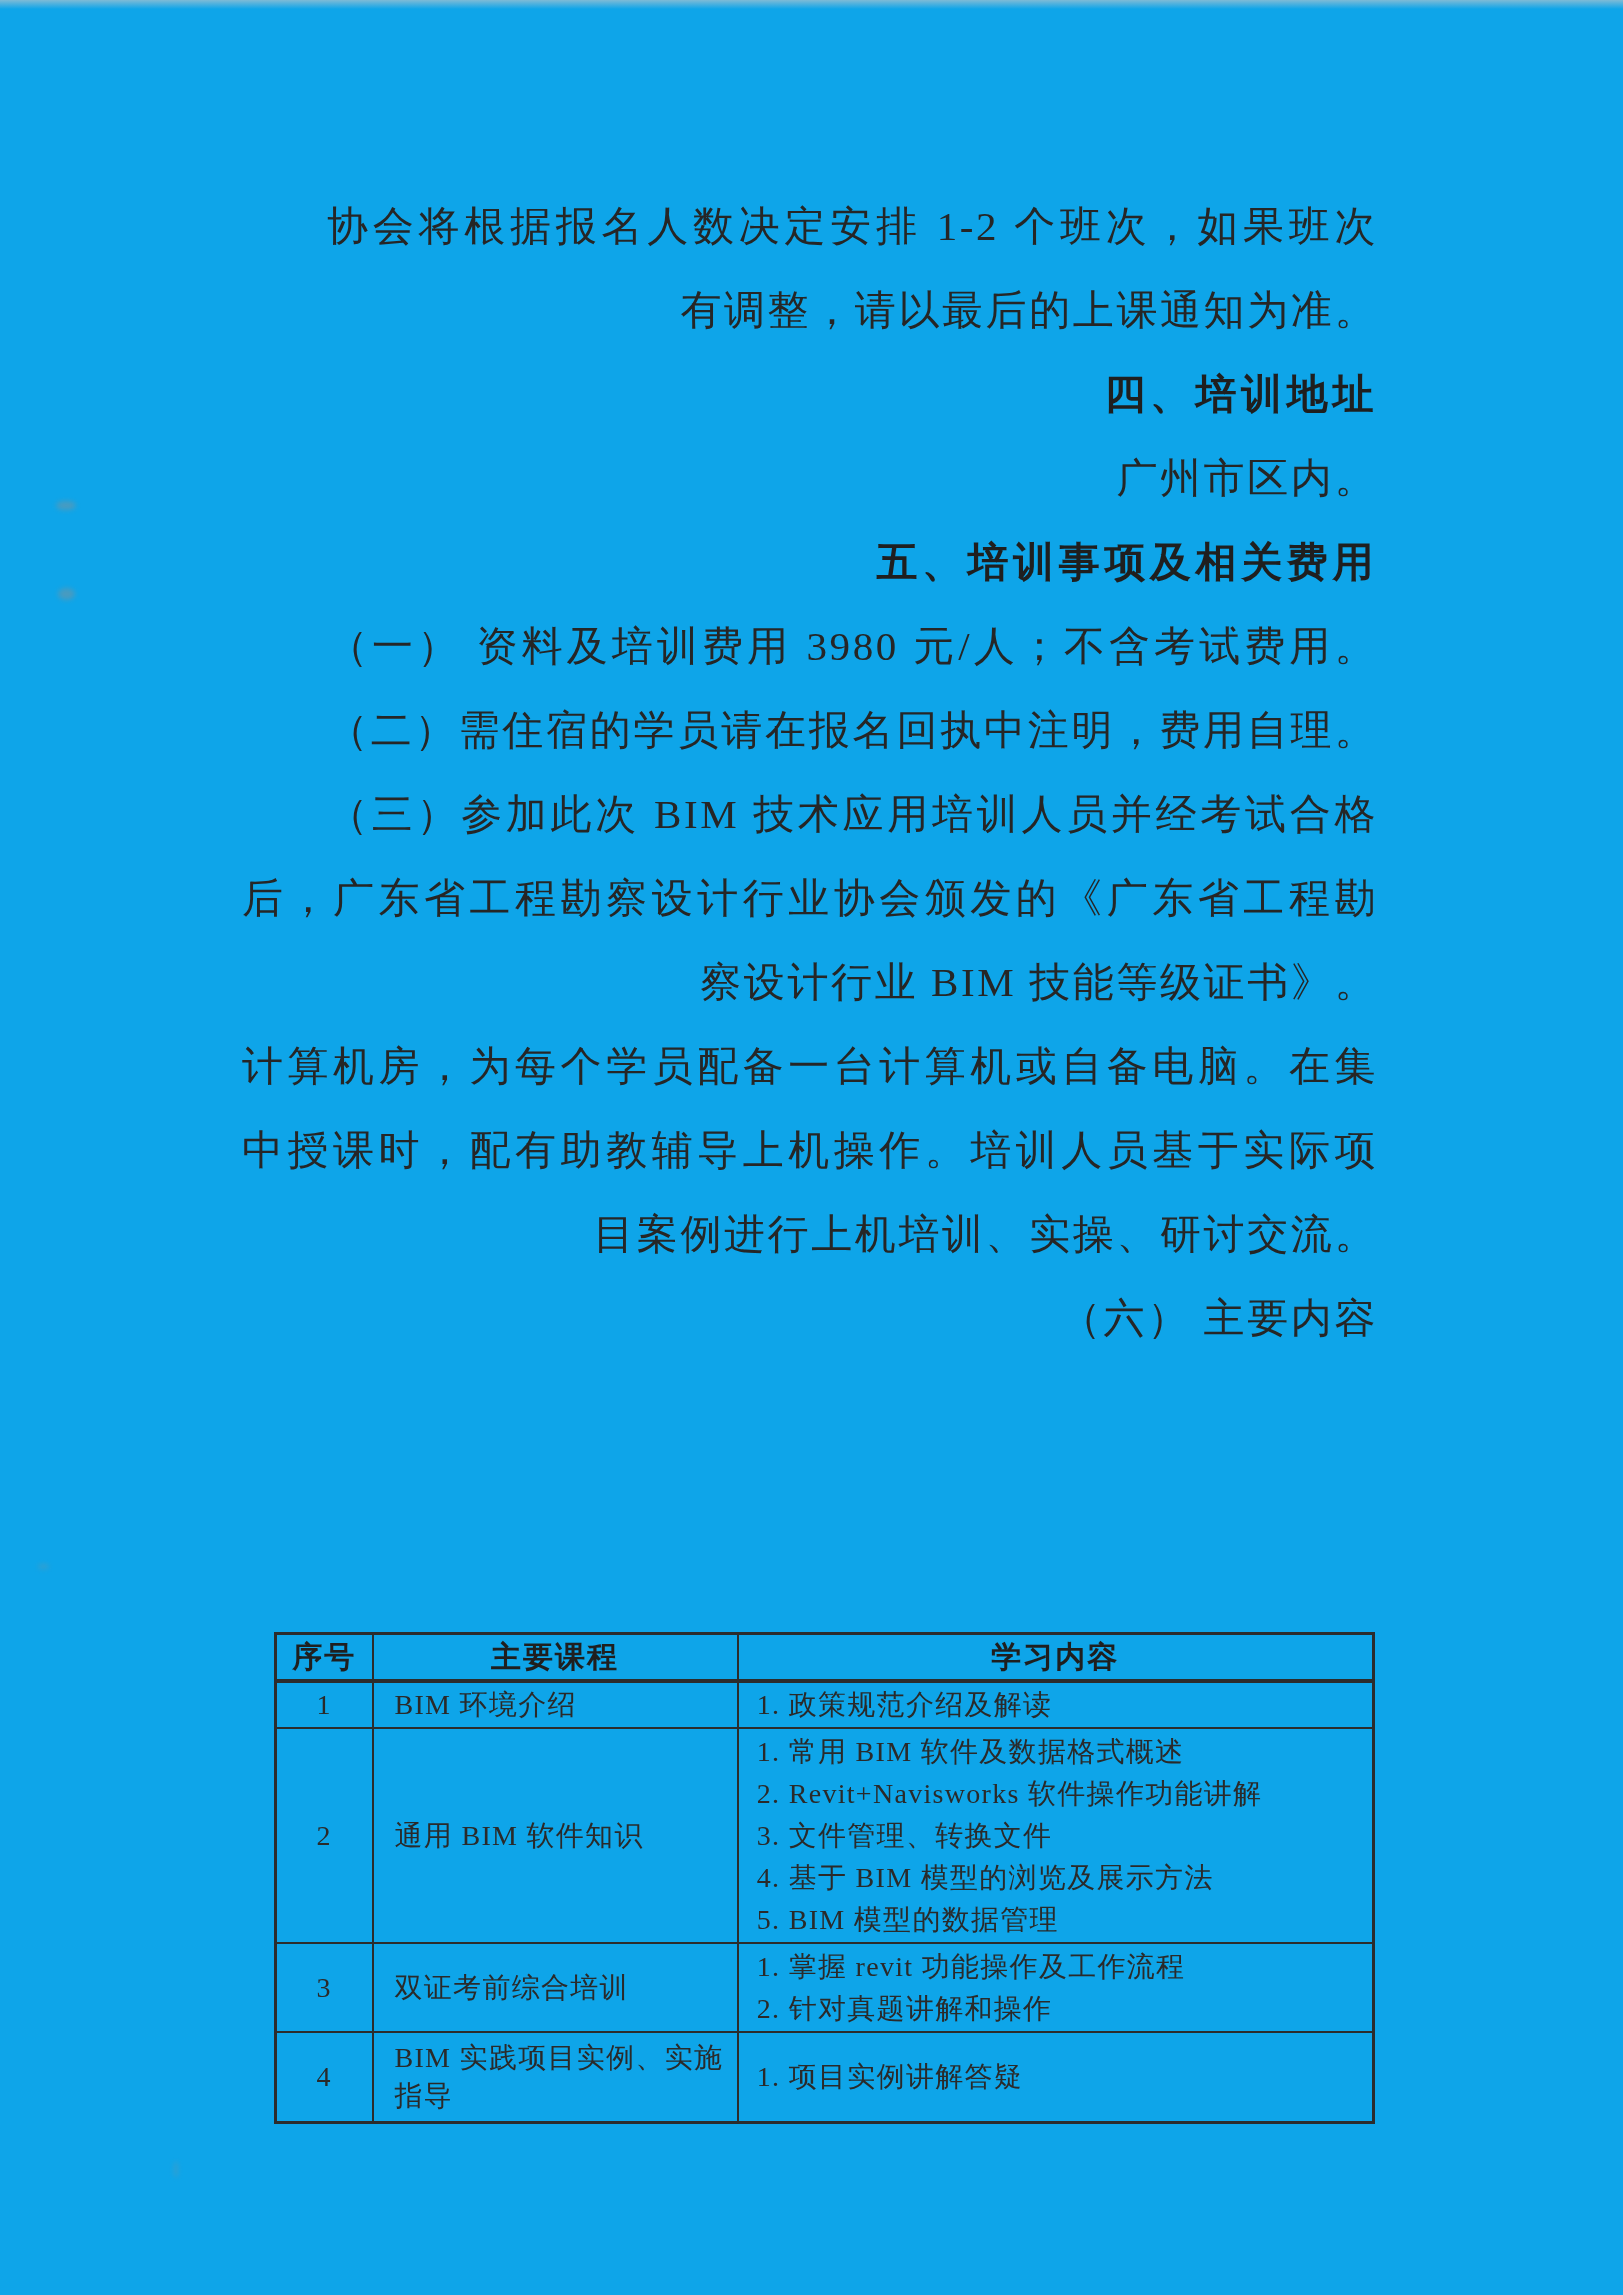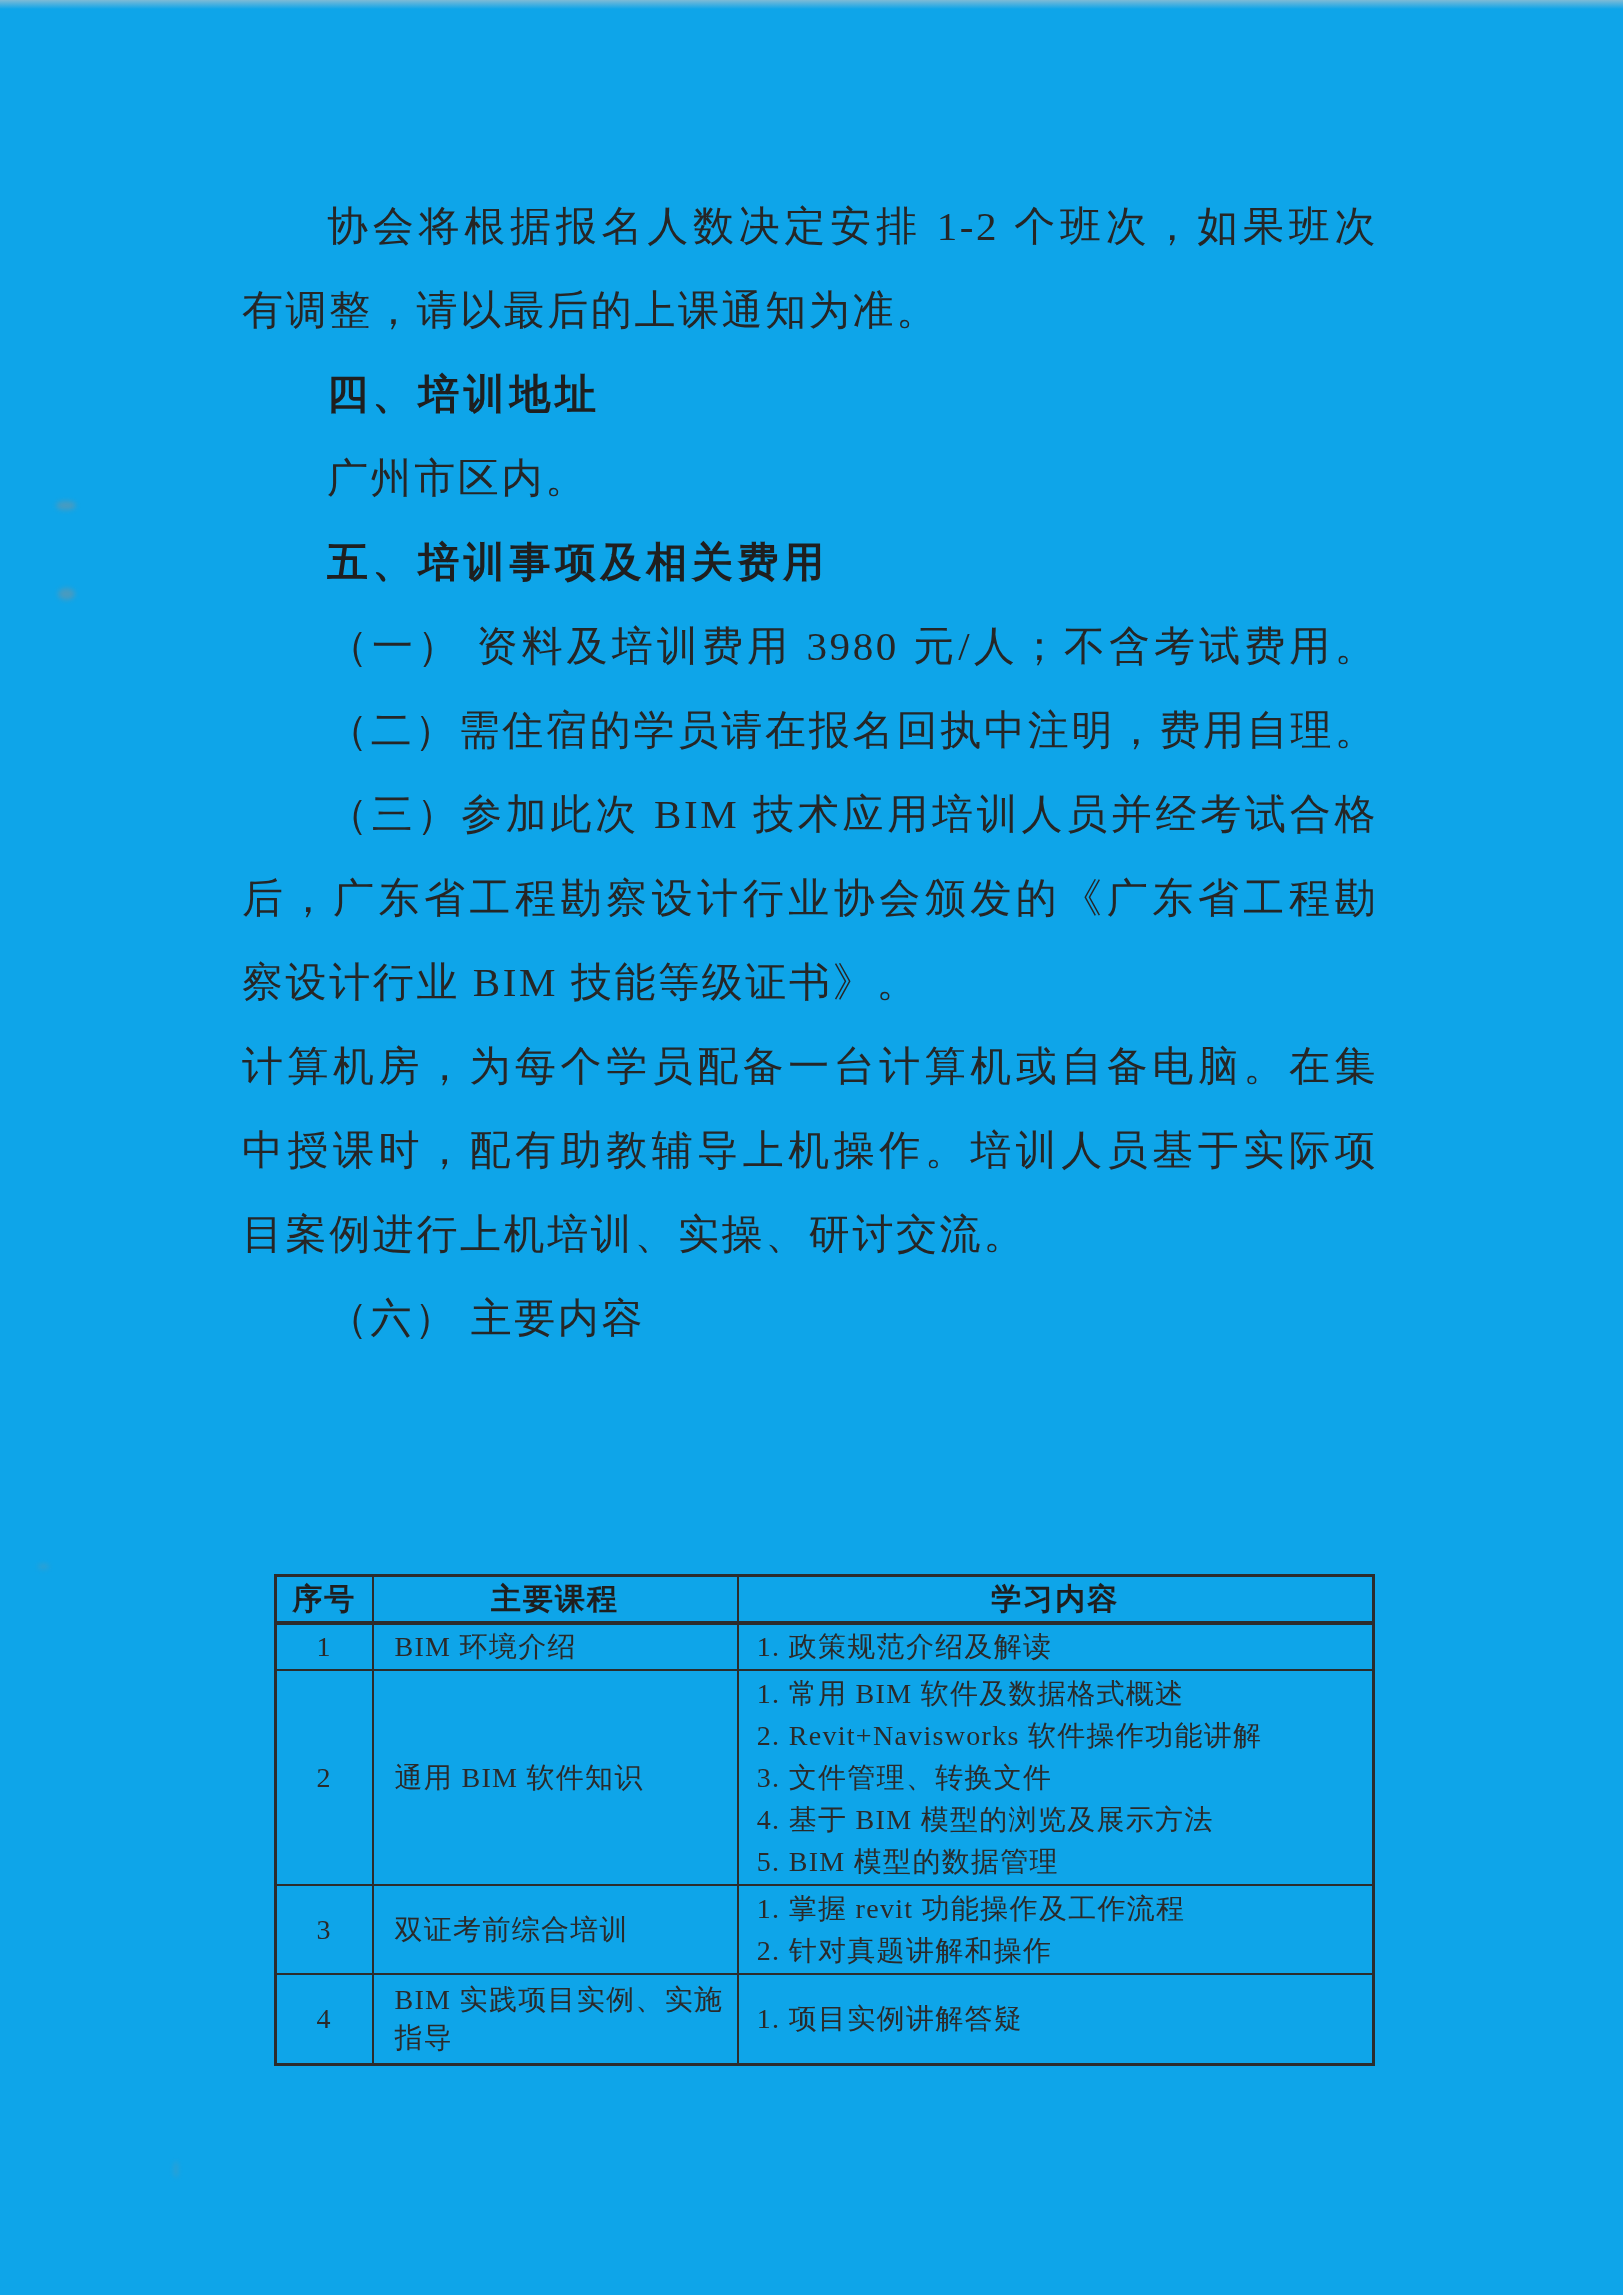--- a/index.html
+++ b/index.html
@@ -20,34 +20,34 @@
   .smudge {
     position: absolute; background: #8f8f8f; border-radius: 50%;
     filter: blur(2.6px); opacity: .45;
   }
   .body-text {
     position: absolute; left: 242px; top: 184px; width: 1136px;
   }
   .line {
     height: 84px; line-height: 84px;
     font-size: 41px; letter-spacing: 2.6px;
-    white-space: nowrap; text-align: left;
+    white-space: nowrap; text-align: right;
   }
   .line.full {
     white-space: normal; overflow: hidden;
     text-align: justify; text-align-last: justify;
   }
   .line.indent { padding-left: 85px; }
   .line.heading {
     font-family: "Liberation Sans", sans-serif;
     font-weight: bold; font-size: 41px; letter-spacing: 4.6px;
     color: #1f1f1f;
   }
   table.courses {
-    position: absolute; left: 274px; top: 1574px; width: 1097px;
+    position: absolute; left: 274px; top: 1632px; width: 1097px;
     border-collapse: collapse; table-layout: fixed;
     border: 3.9px solid #2c2c2c;
   }
   table.courses th, table.courses td { border: 2.6px solid #2c2c2c; }
   table.courses thead th {
     border-bottom-width: 4.6px;
     font-family: "Liberation Sans", sans-serif;
     font-weight: bold; font-size: 30px; letter-spacing: 2px;
     height: 42px; text-align: center; color: #1f1f1f;
   }

